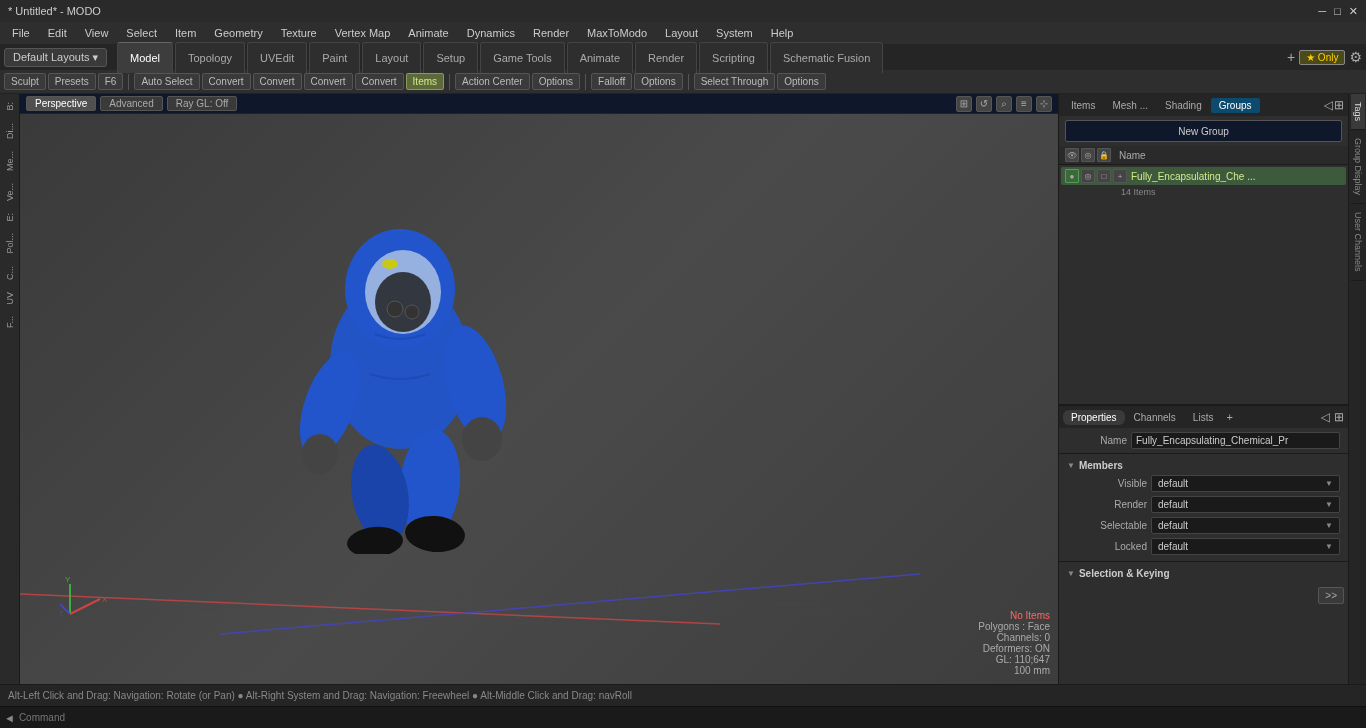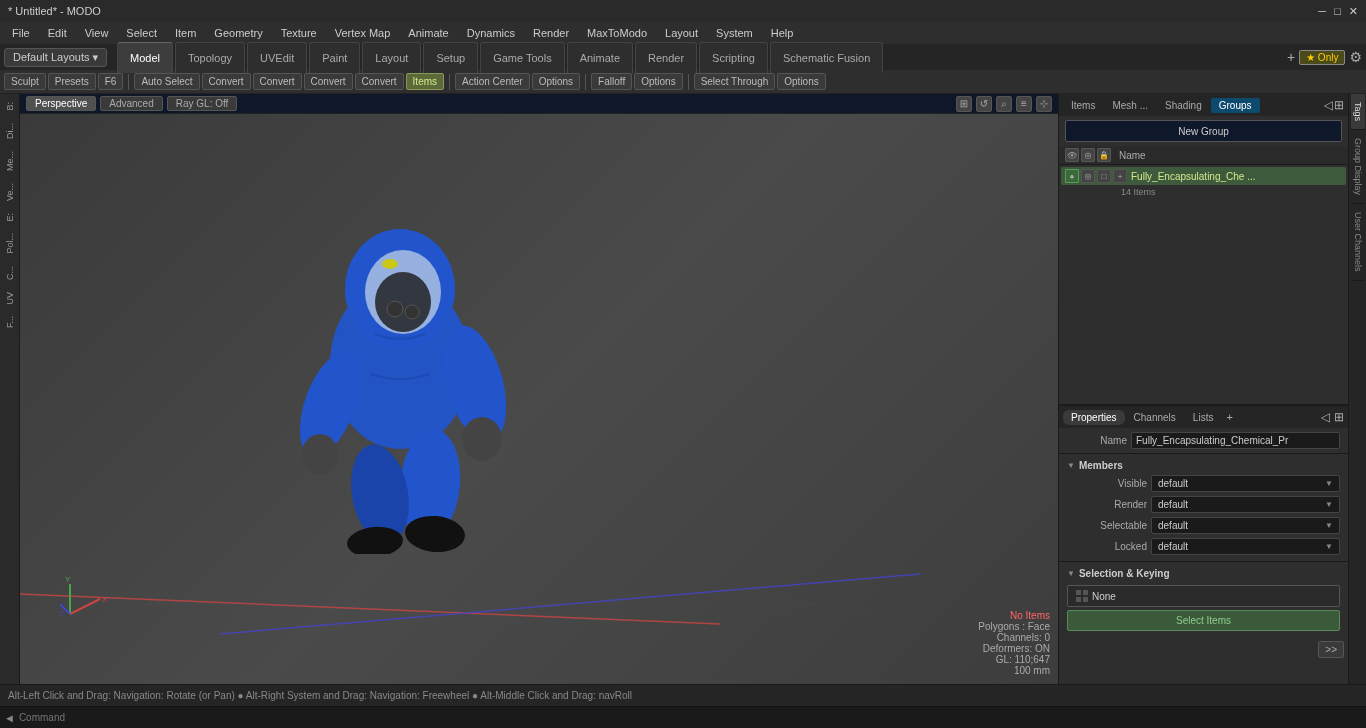--- a/index.html
+++ b/index.html
@@ -726,32 +726,20 @@
               <span class="prop-dropdown-arrow">▼</span>
             </div>
           </div>
         </div>
 
         <div class="sel-keying">
           <div class="prop-section-header">
             <span class="triangle">▼</span>
             <span class="prop-section-title">Selection &amp; Keying</span>
           </div>
-          <div class="sel-grid">
-            <div class="sel-none-btn">
-              <div class="sel-grid-icon">
-                <span></span>
-                  <span></span>
-                  <span></span>
-                  <span></span>
-              </div>
-              <span>None</span>
-            </div>
-            <div class="sel-items-btn">Select Items</div>
-          </div>
         </div>
 
         <div style="display:flex;justify-content:flex-end;padding:2px 4px;">
           <div style="background:#3a3a3a;border:1px solid #555;border-radius:2px;padding:2px 6px;cursor:pointer;font-size:10px;color:#aaa;">&gt;&gt;</div>
         </div>
       </div>
     </div>
 
     <div id="right-side-tabs">
       <div class="right-vtab active">Tags</div>

